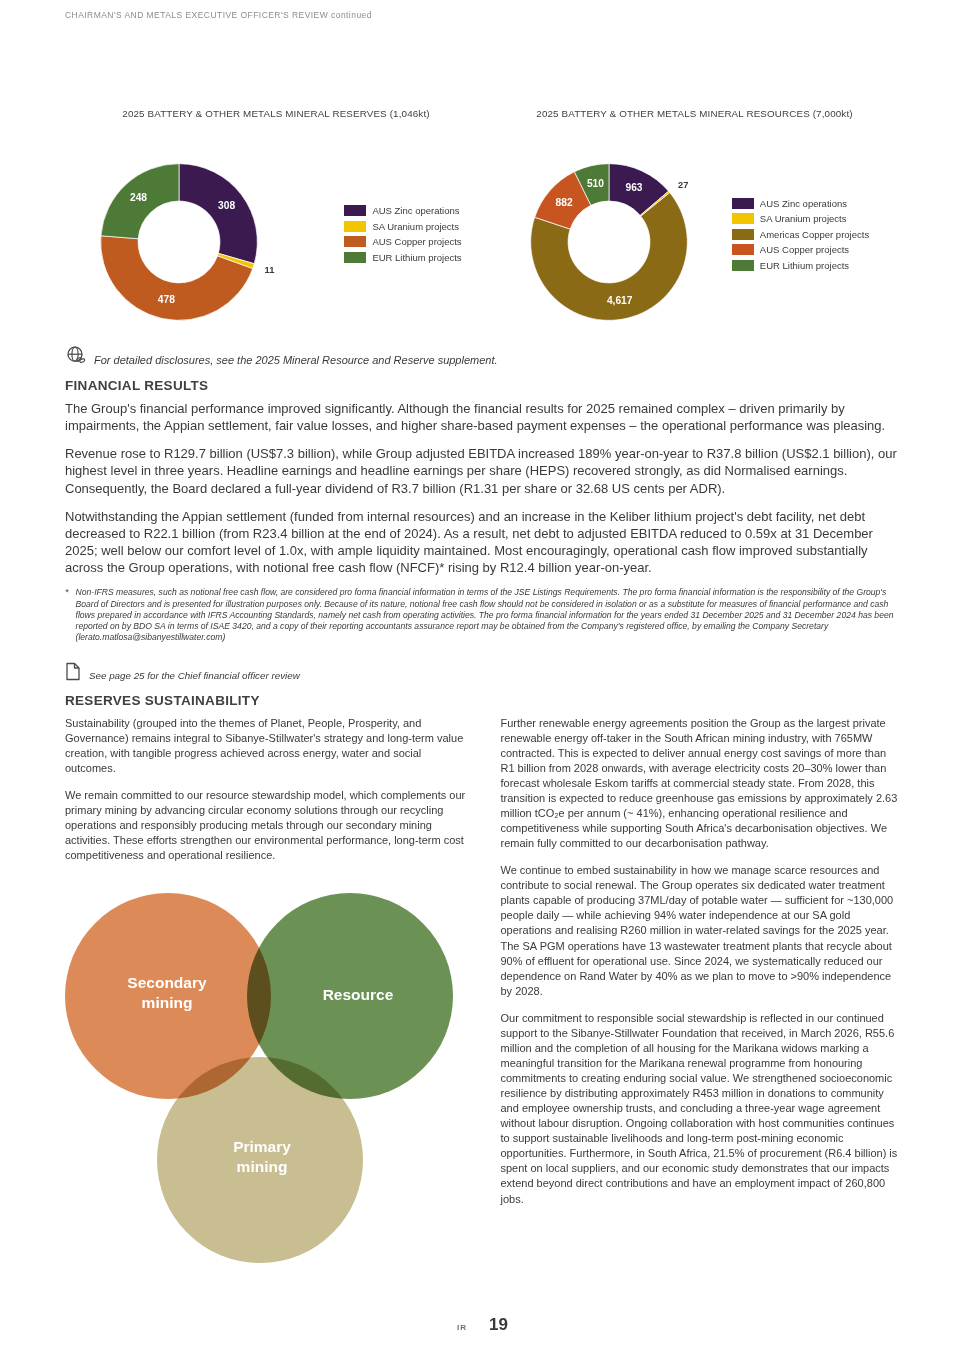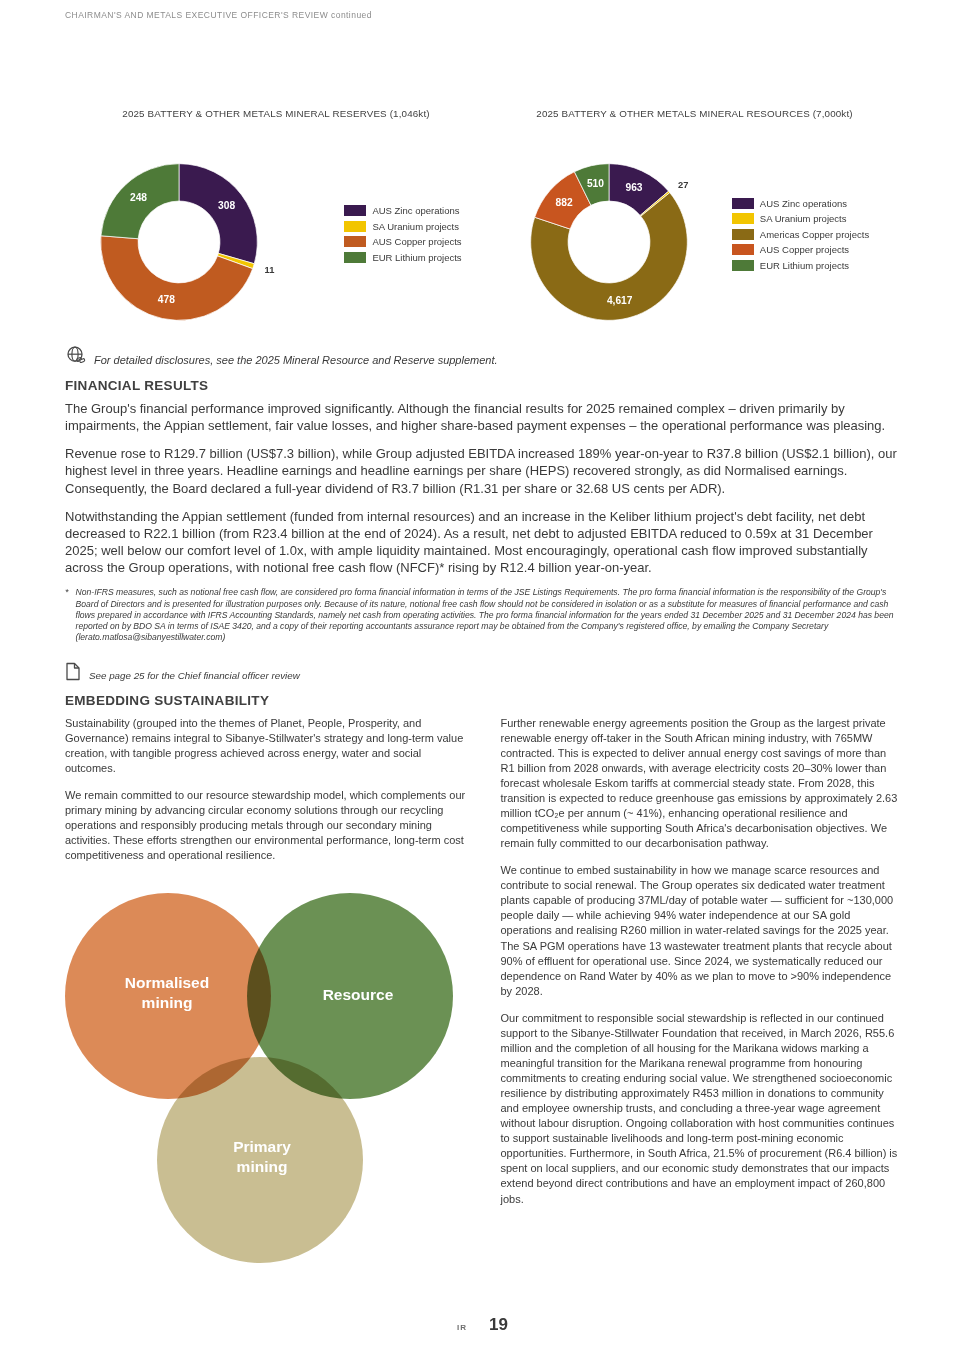--- a/index.html
+++ b/index.html
@@ -174,32 +174,32 @@
   <div class="ref-row page-ref">
     <span class="ref-icon">
       <svg width="16" height="19" viewBox="0 0 16 19" fill="none">
         <path d="M2 1.5 H9.5 L14 6 V17.5 H2 Z" stroke="#4a4a4a" stroke-width="1.3" stroke-linejoin="round"></path>
         <path d="M9.5 1.5 V6 H14" stroke="#4a4a4a" stroke-width="1.3" stroke-linejoin="round"></path>
       </svg>
     </span>
     <span>See page 25 for the Chief financial officer review</span>
   </div>
 
-  <h2 class="sect sus-heading">EMBEDDING SUSTAINABILITY</h2>
+  <h2 class="sect sus-heading">RESERVES SUSTAINABILITY</h2>
 
   <div class="cols">
     <div class="col">
       <p class="para2">Sustainability (grouped into the themes of Planet, People, Prosperity, and Governance) remains integral to Sibanye-Stillwater's strategy and long-term value creation, with tangible progress achieved across energy, water and social outcomes.</p>
       <p class="para2">We remain committed to our resource stewardship model, which complements our primary mining by advancing circular economy solutions through our recycling operations and  responsibly producing metals through our secondary mining activities. These efforts strengthen our environmental performance, long-term cost competitiveness and operational resilience.</p>
 
       <div class="venn">
         <div class="venn-circle" style="left: 0px; top: 18px; background: rgb(220, 138, 87);"></div>
         <div class="venn-circle" style="left: 182px; top: 18px; background: rgb(107, 145, 84);"></div>
         <div class="venn-circle" style="left: 92px; top: 182px; background: rgb(201, 190, 146);"></div>
-        <div class="venn-label" style="left:22px; top:98px;">Normalised
+        <div class="venn-label" style="left:22px; top:98px;">Secondary
 mining</div>
         <div class="venn-label" style="left:213px; top:110px;">Resource</div>
         <div class="venn-label" style="left:117px; top:262px;">Primary
 mining</div>
       </div>
     </div>
 
     <div class="col">
       <p class="para2">Further renewable energy agreements position the Group as the largest private renewable energy off-taker in the South African mining industry, with 765MW contracted. This is expected to deliver annual energy cost savings of more than R1 billion from 2028 onwards, with  average electricity costs 20–30% lower than forecast wholesale Eskom tariffs at commercial steady state. From 2028, this transition is expected to reduce greenhouse gas emissions by approximately 2.63 million tCO₂e per annum (~ 41%), enhancing operational resilience and competitiveness while supporting South Africa's decarbonisation objectives. We remain fully committed to our decarbonisation pathway.</p>
       <p class="para2">We continue to embed sustainability in how we manage scarce resources and contribute to social renewal. The Group operates six dedicated water treatment plants capable of producing 37ML/day of potable water  — sufficient for ~130,000 people daily — while achieving 94% water independence at our SA gold operations and realising R260 million in water-related savings for the 2025 year. The SA PGM operations have 13 wastewater treatment plants that recycle about 90% of effluent for operational use. Since 2024, we systematically reduced our dependence on Rand Water by 40% as we plan to move to &gt;90% independence by 2028.</p>

